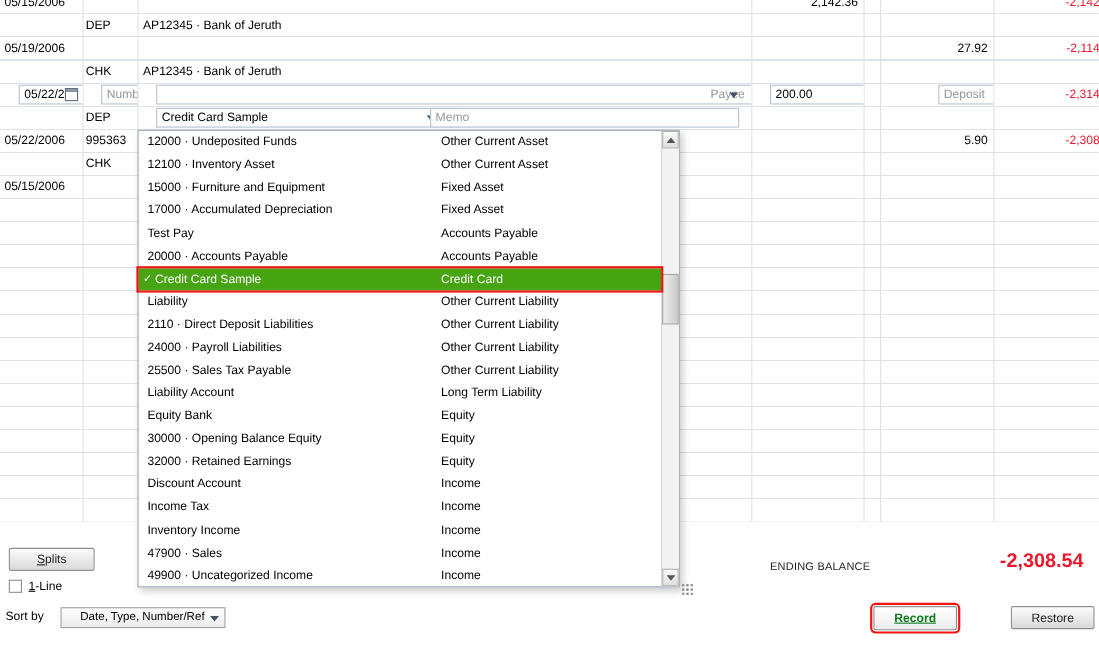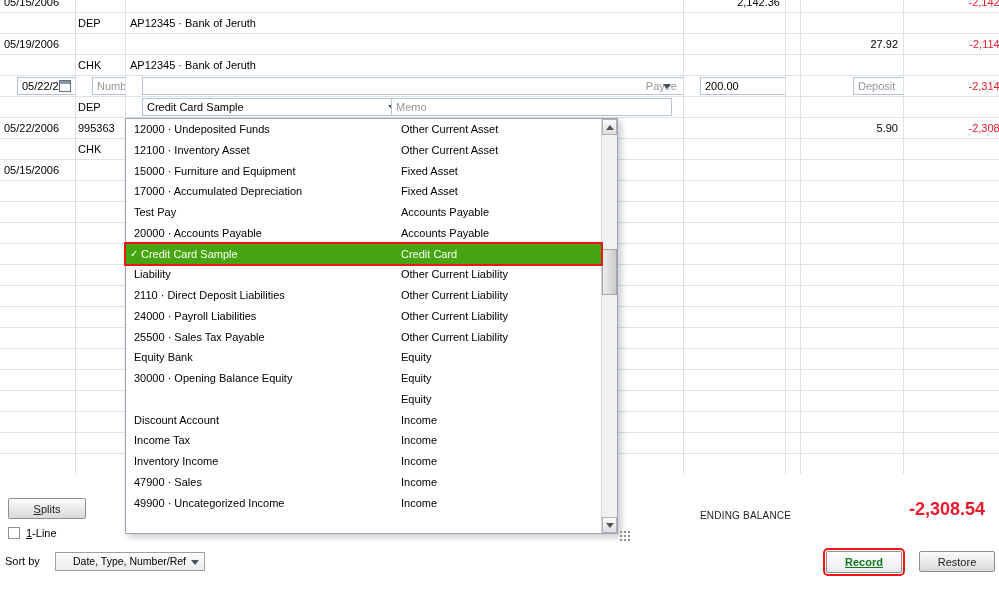--- a/index.html
+++ b/index.html
@@ -76,21 +76,21 @@
   .u1::first-letter { text-decoration:underline; }
   .oneline { position:absolute; left:8px; top:526px; height:14px; display:flex; align-items:center; gap:6px; }
   .cb { width:12px; height:12px; border:1px solid #8f8f8f; background:#fff; }
   .sortby-label { position:absolute; left:5px; top:555px; }
   .sortby { position:absolute; left:55px; top:552px; width:150px; height:19px;
     border:1px solid #9aa0a6; background:linear-gradient(#fdfdfd,#ececec);
     padding:2px 18px 0 6px; font-size:10.5px; overflow:hidden; white-space:nowrap;text-align:right; }
   .sortby .tri-dn { right:5px; top:7px; }
   .ending-label { position:absolute; left:700px; top:510px; font-size:10px; letter-spacing:.2px; color:#1c1c1c; }
   .ending-value { position:absolute; right:14px; top:499px; font-size:18px; font-weight:bold; color:#e8192c; }
-  .record-btn { position:absolute; left:826px; top:551px; width:76px; height:22px;
+  .record-btn { position:absolute; left:794px; top:551px; width:76px; height:22px;
     background:linear-gradient(#ffffff,#ececec); border:1px solid #8f8f8f; border-radius:2px;
     color:#117a21; font-weight:bold; outline:2px solid #f21313; outline-offset:1px; font-size:11px; }
   .record-btn span { text-decoration:underline; }
   .restore-btn { position:absolute; left:919px; top:551px; width:76px; height:21px; }
 </style>
 </head>
 <body>
 
 <div class="register">
   <div class="vline v75"></div>
@@ -209,28 +209,33 @@
     </div>
     <div class="dd-item">
       <span class="nm">24000 · Payroll Liabilities</span>
       <span class="tp">Other Current Liability</span>
     </div>
     <div class="dd-item">
       <span class="nm">25500 · Sales Tax Payable</span>
       <span class="tp">Other Current Liability</span>
     </div>
     <div class="dd-item">
+      <span class="nm">Liability Account</span>
+      <span class="tp">Long Term Liability</span>
+    </div>
+    <div class="dd-item">
       <span class="nm">Equity Bank</span>
       <span class="tp">Equity</span>
     </div>
     <div class="dd-item">
       <span class="nm">30000 · Opening Balance Equity</span>
       <span class="tp">Equity</span>
     </div>
     <div class="dd-item">
+      <span class="nm">32000 · Retained Earnings</span>
       <span class="tp">Equity</span>
     </div>
     <div class="dd-item">
       <span class="nm">Discount Account</span>
       <span class="tp">Income</span>
     </div>
     <div class="dd-item">
       <span class="nm">Income Tax</span>
       <span class="tp">Income</span>
     </div>

